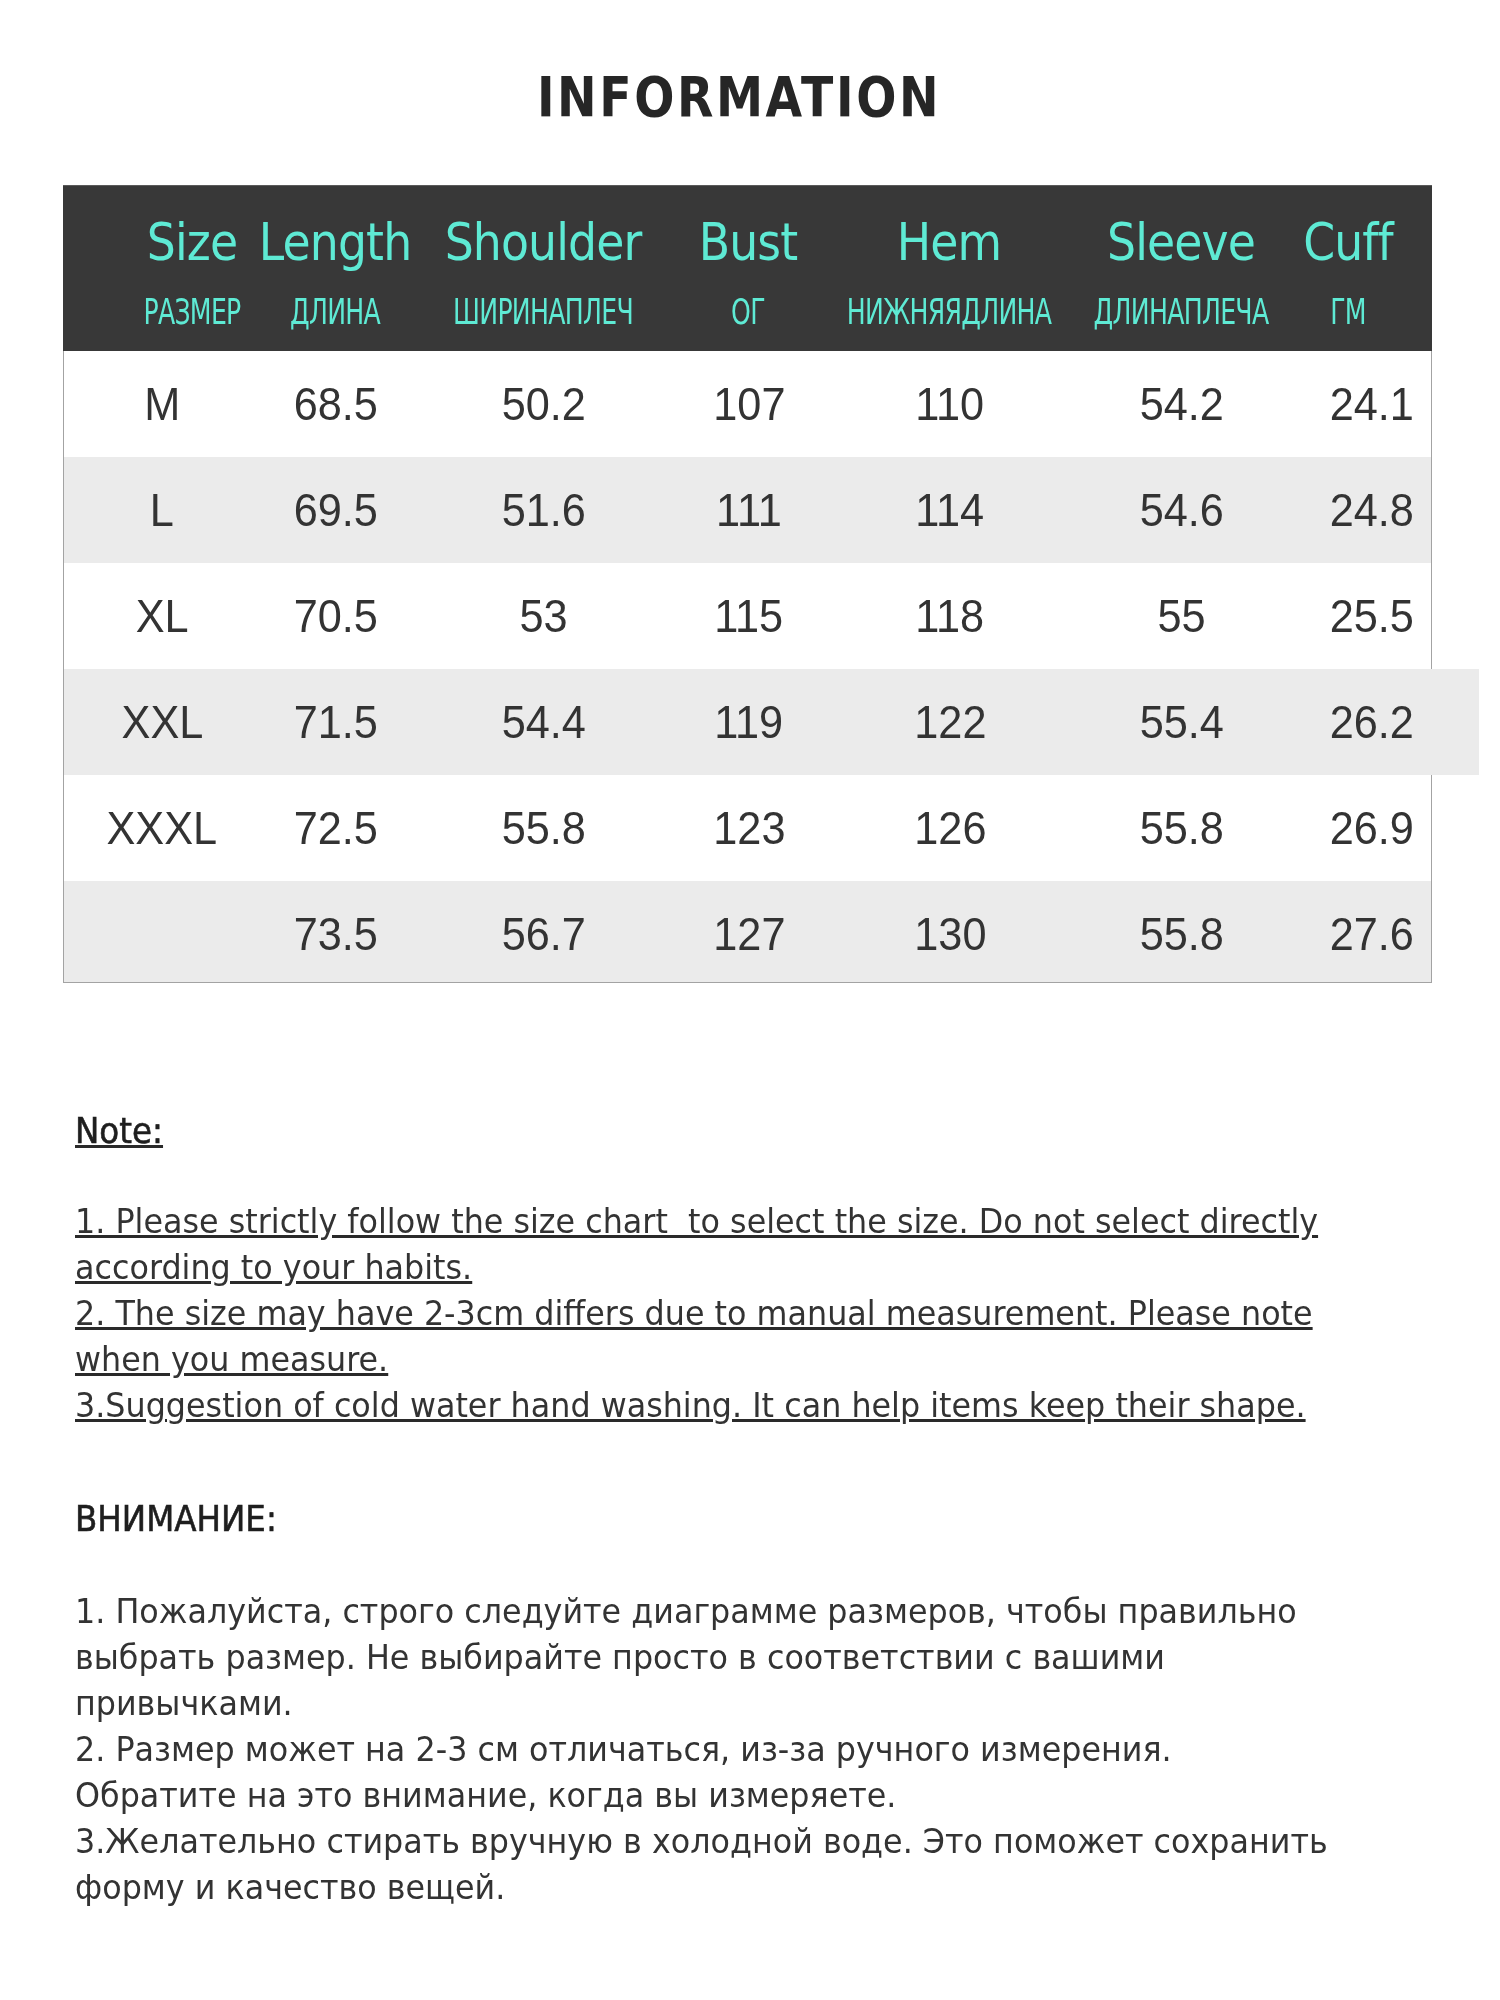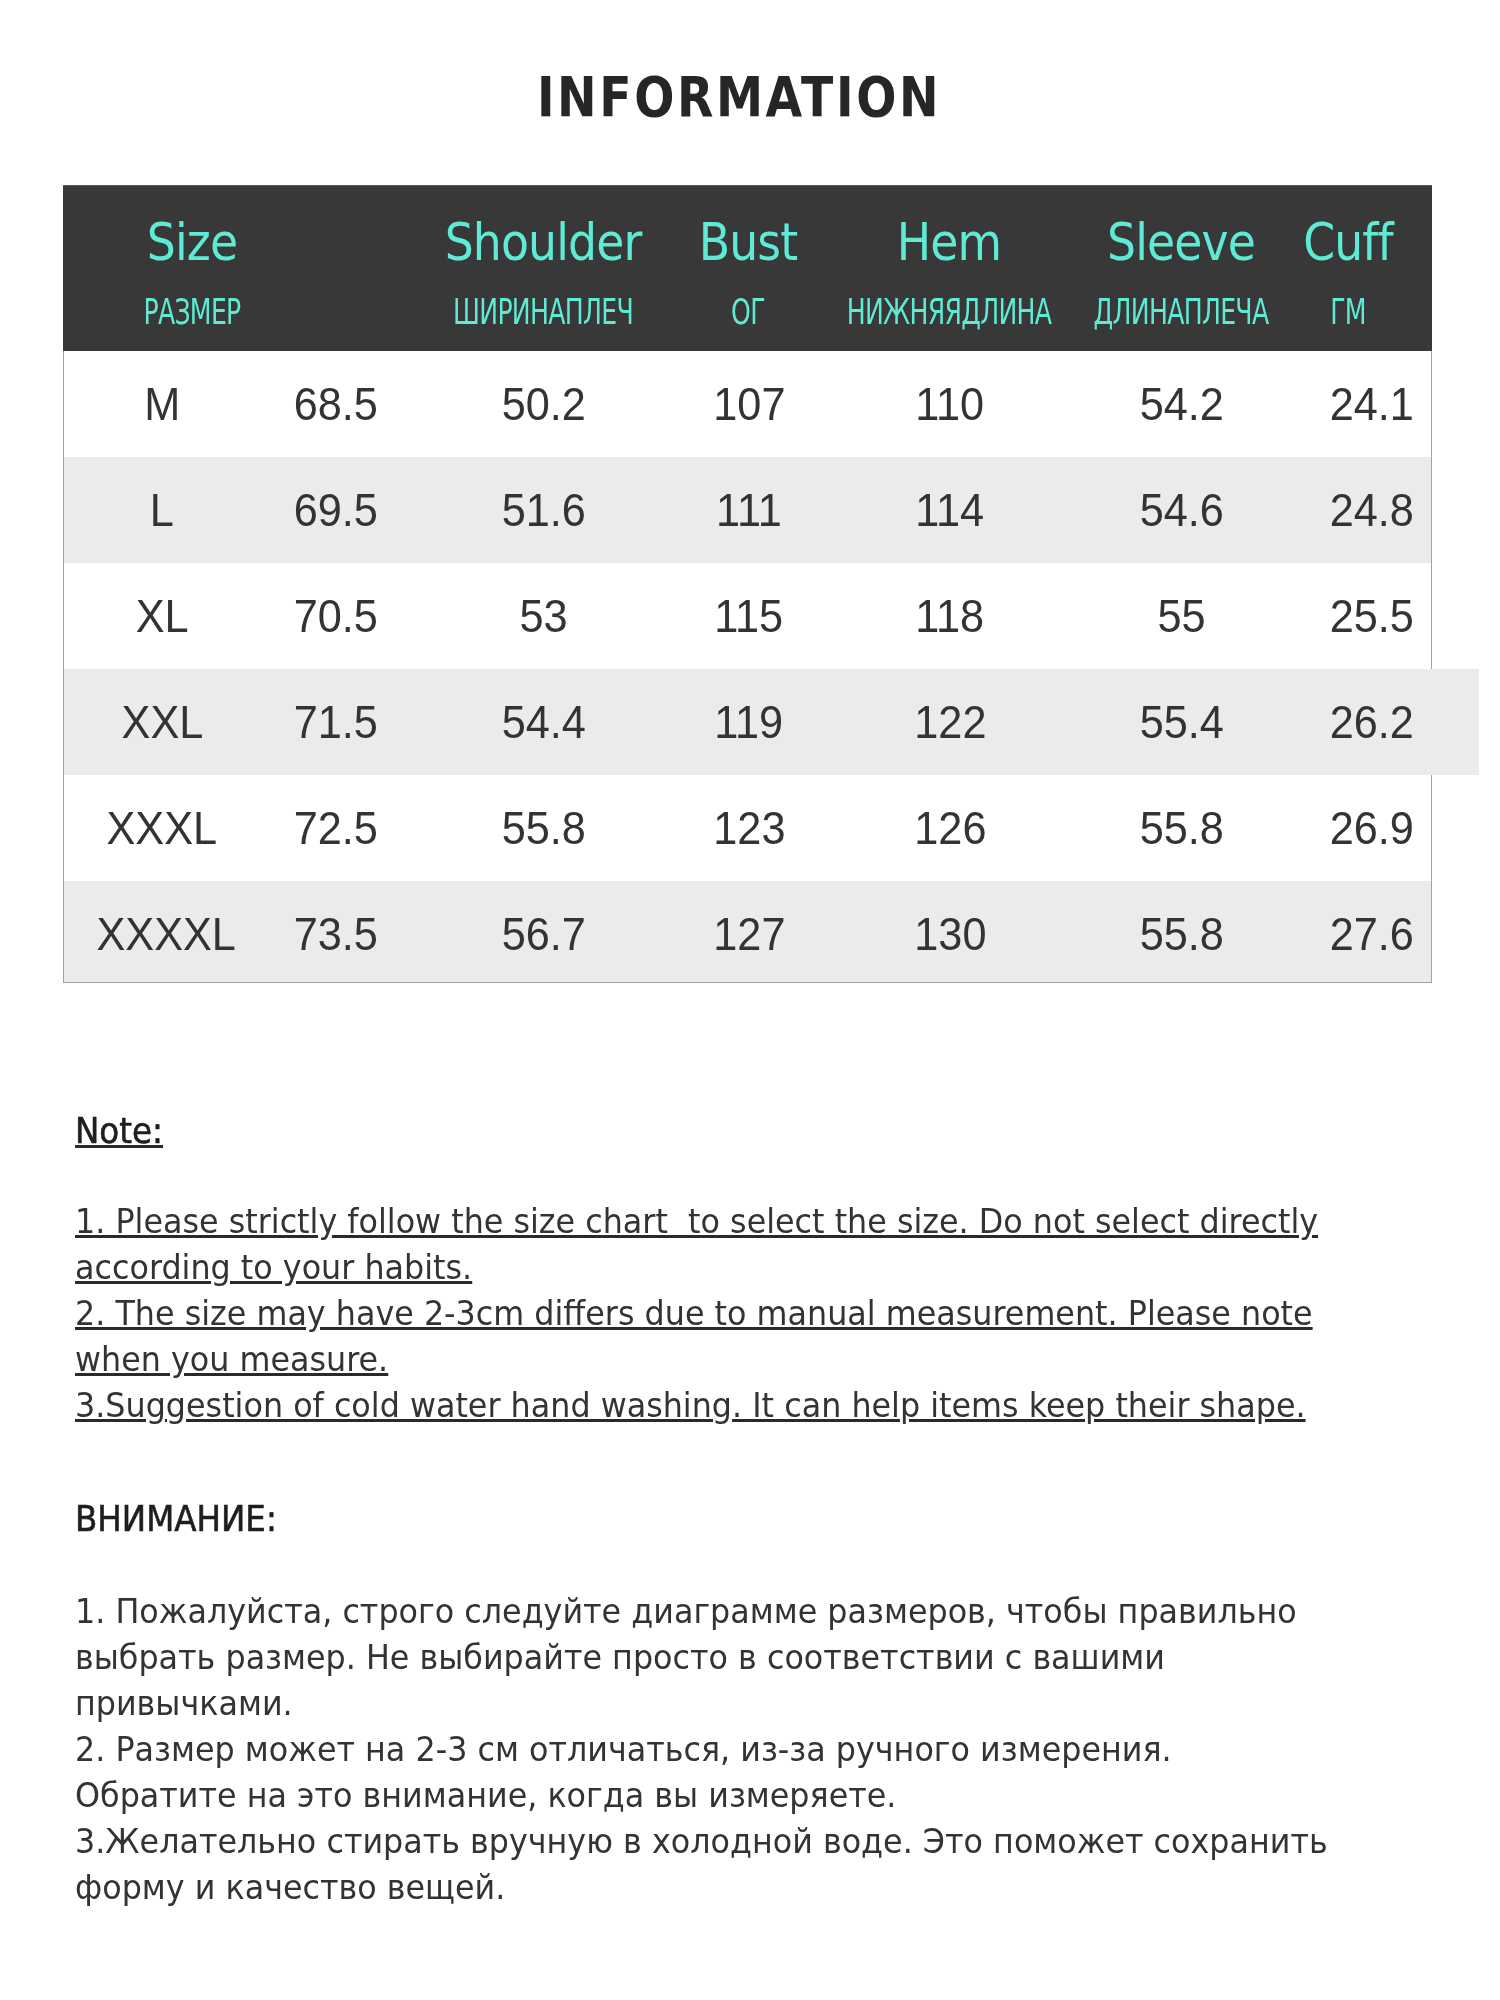--- a/index.html
+++ b/index.html
@@ -142,20 +142,24 @@
 <body>
 
 <h1 class="page-title">INFORMATION</h1>
 
 <div class="size-table">
   <div class="table-header">
     <div class="hcell" style="left:34px;width:190px;">
       <div class="en">Size</div>
       <div class="ru">РАЗМЕР</div>
     </div>
+    <div class="hcell" style="left:177px;width:190px;">
+      <div class="en">Length</div>
+      <div class="ru">ДЛИНА</div>
+    </div>
     <div class="hcell" style="left:380px;width:200px;">
       <div class="en">Shoulder</div>
       <div class="ru">ШИРИНАПЛЕЧ</div>
     </div>
     <div class="hcell" style="left:585px;width:200px;">
       <div class="en">Bust</div>
       <div class="ru">ОГ</div>
     </div>
     <div class="hcell" style="left:786px;width:200px;">
       <div class="en">Hem</div>
@@ -215,21 +219,20 @@
     <div class="dcell" style="left:28px;width:140px;"><span>XXXL</span></div>
     <div class="dcell" style="left:202px;width:140px;"><span>72.5</span></div>
     <div class="dcell" style="left:410px;width:140px;"><span>55.8</span></div>
     <div class="dcell" style="left:615px;width:140px;"><span>123</span></div>
     <div class="dcell" style="left:816px;width:140px;"><span>126</span></div>
     <div class="dcell" style="left:1048px;width:140px;"><span>55.8</span></div>
     <div class="dcell" style="left:1238px;width:140px;"><span>26.9</span></div>
   </div>
 
   <div class="trow stripe" style="top:696px;height:101px;">
-    <div class="dcell" style="left:28px;width:140px;"><span>XXXXL</span></div>
     <div class="dcell" style="left:202px;width:140px;"><span>73.5</span></div>
     <div class="dcell" style="left:410px;width:140px;"><span>56.7</span></div>
     <div class="dcell" style="left:615px;width:140px;"><span>127</span></div>
     <div class="dcell" style="left:816px;width:140px;"><span>130</span></div>
     <div class="dcell" style="left:1048px;width:140px;"><span>55.8</span></div>
     <div class="dcell" style="left:1238px;width:140px;text-align:center;"><span>27.6</span></div>
   </div>
 </div>
 
 <section class="note-block" style="top:1108px;text-decoration:underline;">

